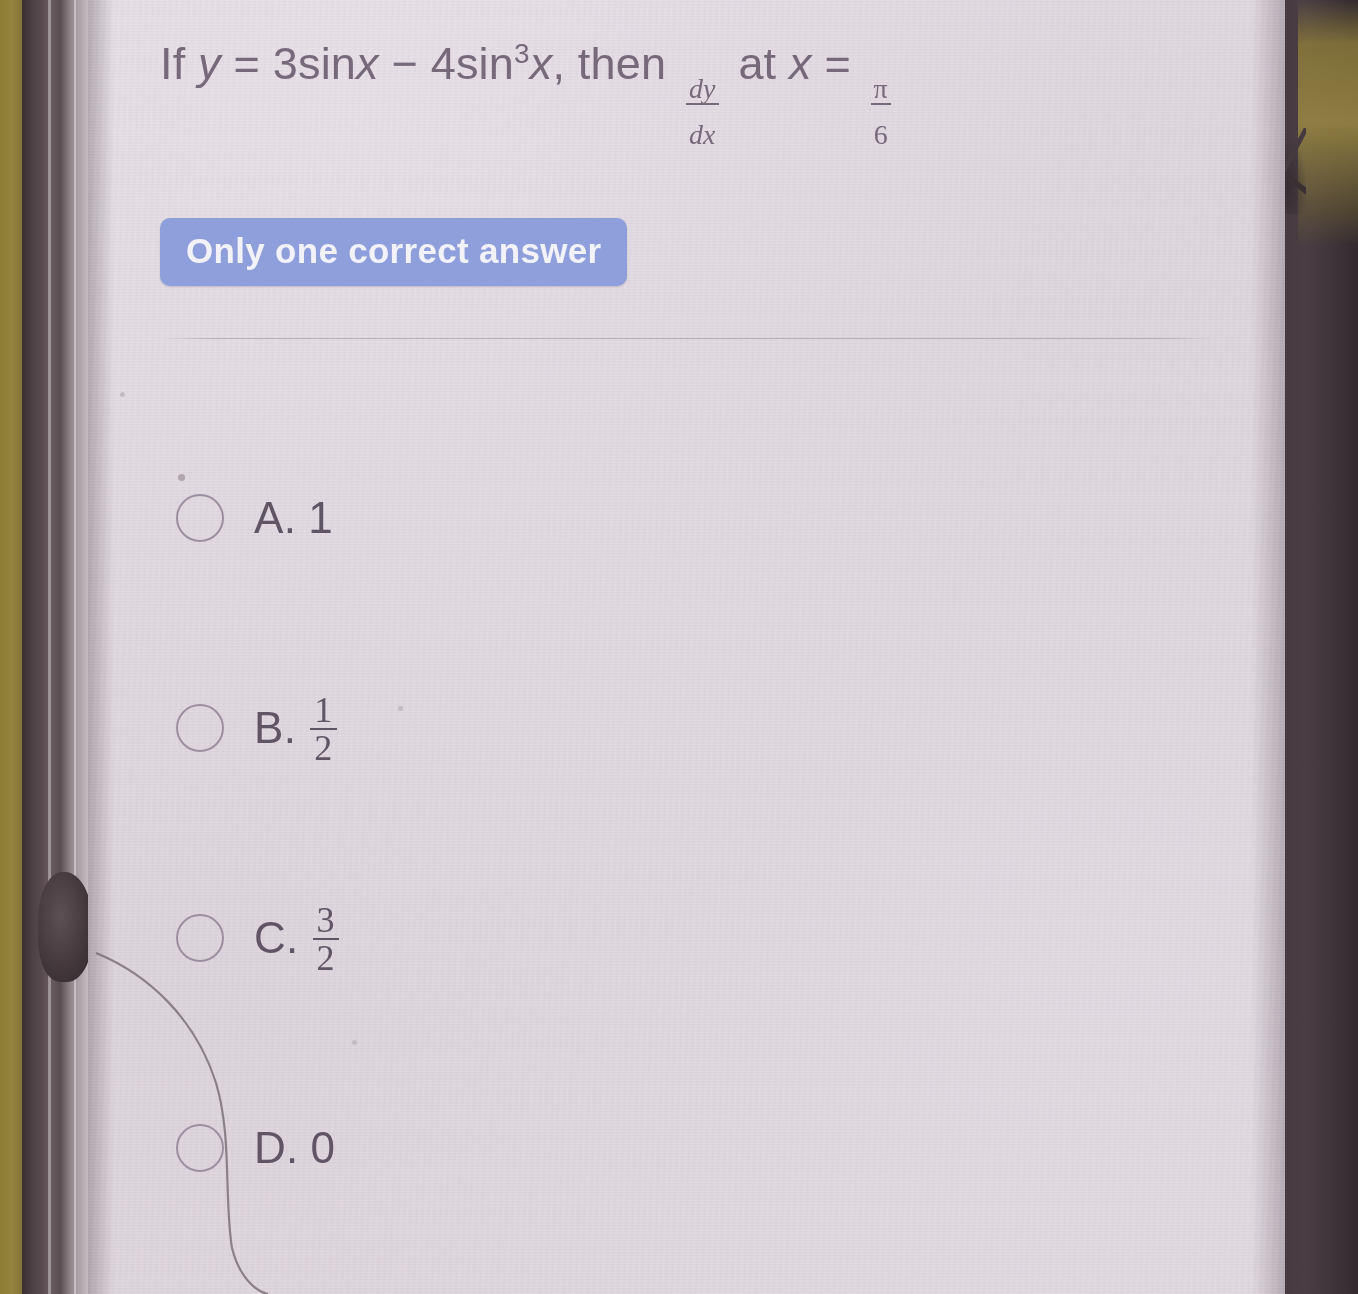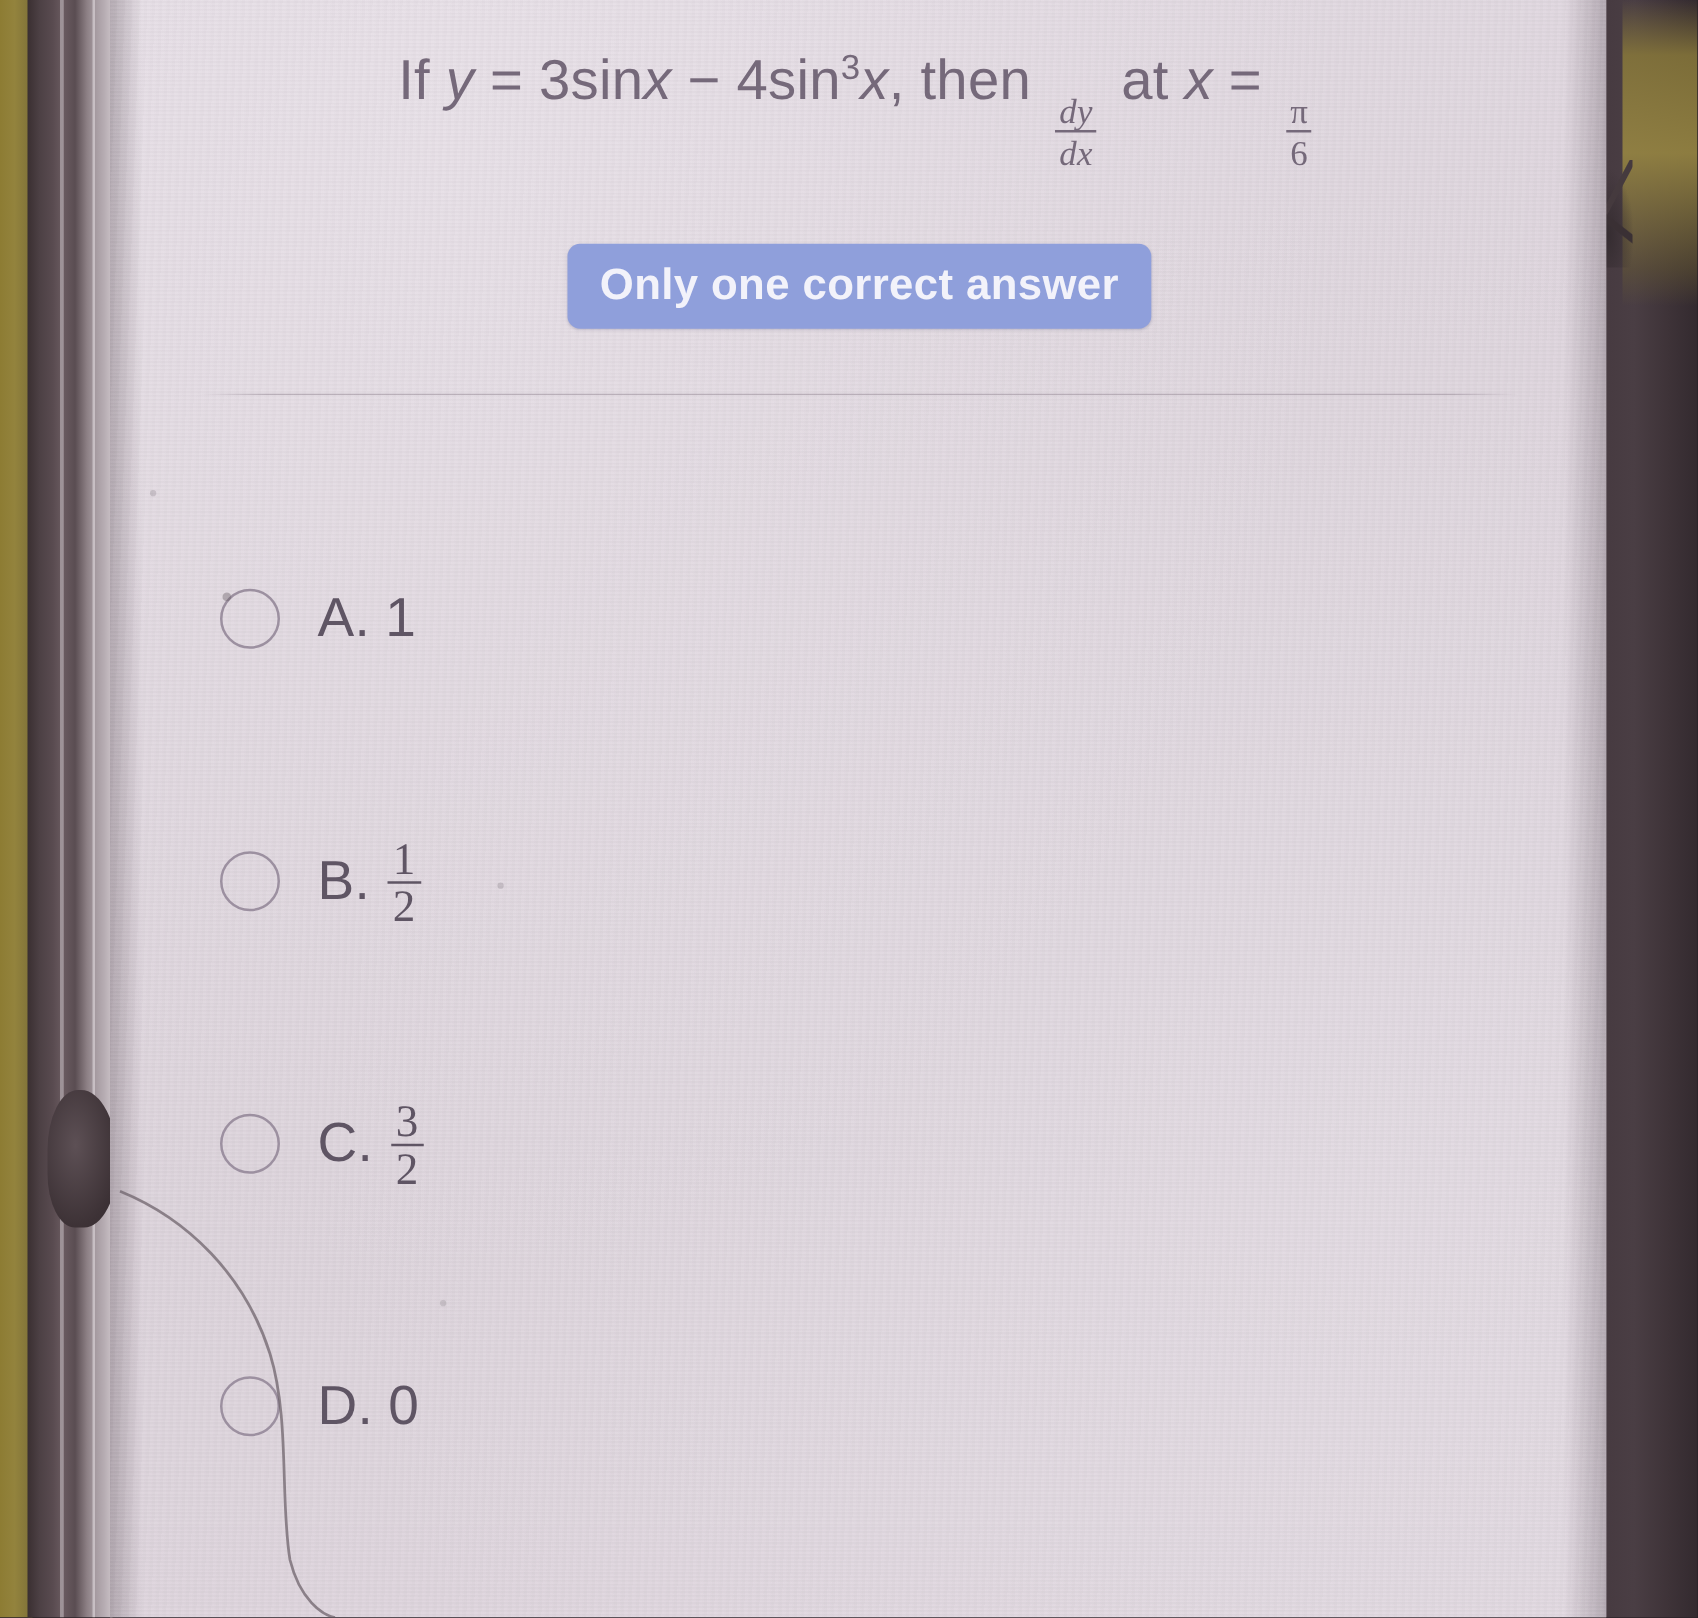--- a/index.html
+++ b/index.html
@@ -12,21 +12,20 @@
     height: 1294px;
     overflow: hidden;
     font-family: "Liberation Sans", sans-serif;
   }
 
   #photo {
     position: relative;
     width: 1358px;
     height: 1294px;
     overflow: hidden;
-    text-align: center;
   }
 
   
   .backdrop-left {
     position: absolute;
     left: 0; top: 0;
     width: 26px; height: 1294px;
     background: linear-gradient(90deg, #8d7c33 0%, #93833d 45%, #7d7038 100%);
   }
   .bezel-left {
@@ -147,21 +146,21 @@
     display: inline-flex;
     flex-direction: column;
     align-items: center;
     vertical-align: -0.42em;
     font-family: "Liberation Serif", serif;
     font-style: italic;
     line-height: 1.02;
     margin: 0 7px;
   }
   .frac .num { font-size: 0.62em; padding: 0 3px; }
-  .frac .den { font-size: 0.62em; padding: 4px 3px; border-top: 2.2px solid #75697a; }
+  .frac .den { font-size: 0.62em; padding: 16px 3px; border-top: 2.2px solid #75697a; }
   .frac.upright { font-style: normal; }
 
   
   .badge-row { margin-top: 52px; }
   .badge {
     display: inline-block;
     background: #8f9fdb;
     color: #f2f2fa;
     font-size: 35px;
     font-weight: 700;

